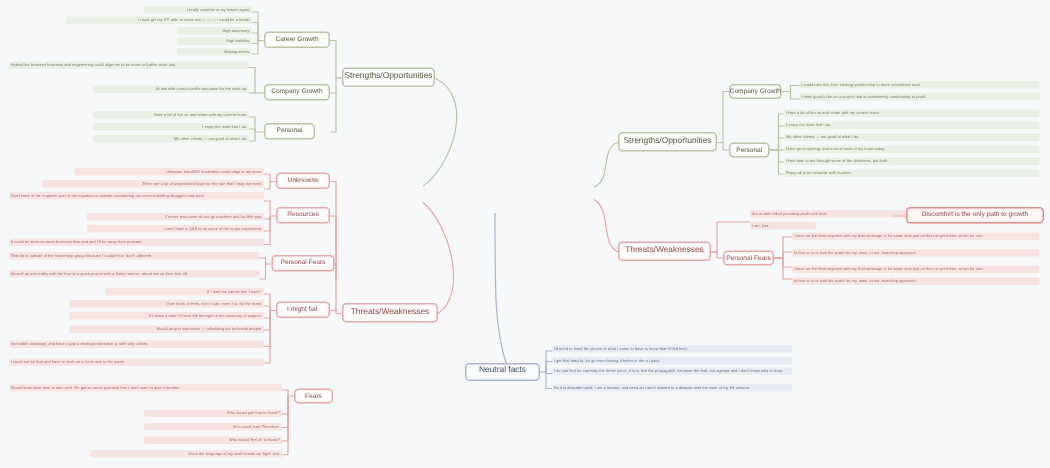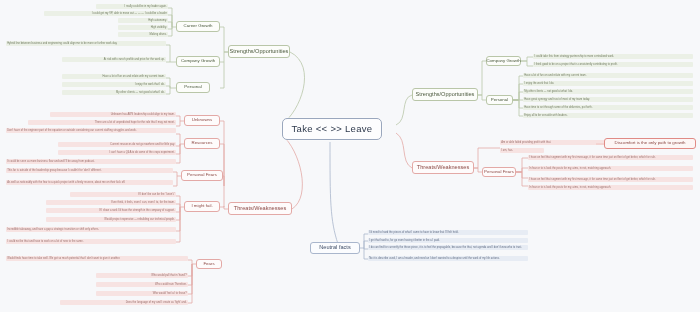--- a/index.html
+++ b/index.html
@@ -146,21 +146,20 @@
       <path d="M192 264 L 192 294 L 188 294" stroke="#e3a9a6"></path>
       <path d="M192 264 L 192 303 L 188 303" stroke="#e3a9a6"></path>
 
       <path d="M360 248 L 364 248 L 364 234 L 368 234" stroke="#a9b6cc"></path>
       <path d="M364 248 L 364 241 L 368 241" stroke="#a9b6cc"></path>
       <path d="M364 248 L 364 249 L 368 249" stroke="#a9b6cc"></path>
       <path d="M364 248 L 364 259 L 368 259" stroke="#a9b6cc"></path>
     </g>
   </svg>
 
-  <div class="node root" style="left:282px;top:118px;width:100px;height:22px;">Take &lt;&lt; &gt;&gt; Leave</div>
 
   <div class="node green lvl1" style="left:228px;top:45px;width:62px;height:13px;">Strengths/Opportunities</div>
 
   <div class="node green lvl2" style="left:176px;top:21px;width:44px;height:11px;">Career Growth</div>
   <div class="node green lvl2" style="left:176px;top:56px;width:44px;height:11px;">Company Growth</div>
   <div class="node green lvl2" style="left:176px;top:82px;width:34px;height:11px;">Personal</div>
 
   <div class="leaf green ralign" style="left:96px;top:4px;width:72px;">I really could be in my leader again.</div>
   <div class="leaf green ralign" style="left:44px;top:11px;width:124px;">I could get my VP, able to move out — — — I could be a leader</div>
   <div class="leaf green ralign" style="left:118px;top:18px;width:50px;">High autonomy.</div>

